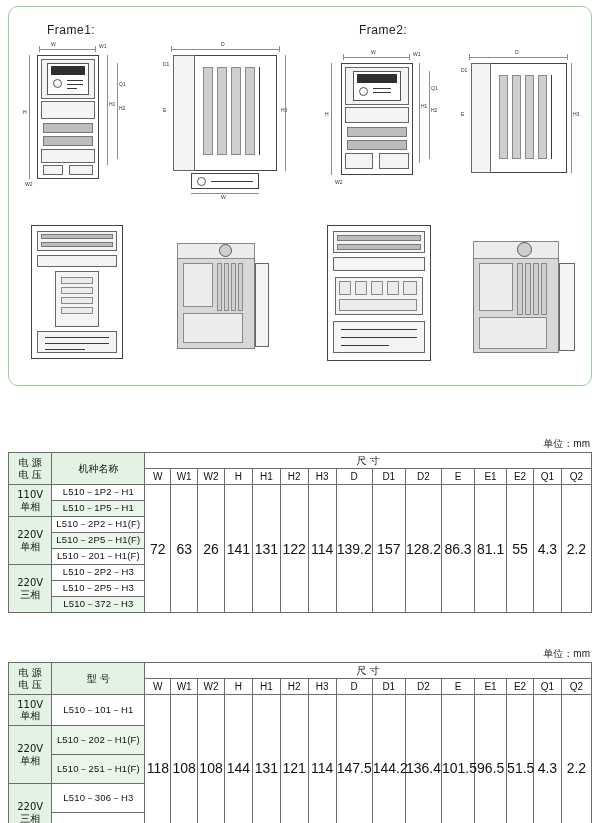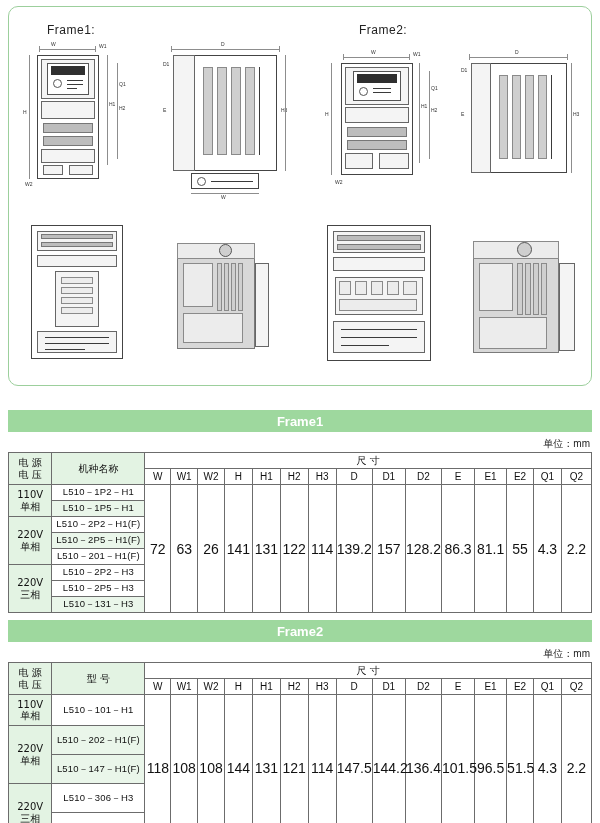--- a/index.html
+++ b/index.html
@@ -238,23 +238,20 @@
       <div class="shade-lt" style="left:20px;top:36px;width:34px;height:48px;"></div>
       <div class="vent" style="left:58px;top:36px;width:6px;height:52px;"></div>
       <div class="vent" style="left:66px;top:36px;width:6px;height:52px;"></div>
       <div class="vent" style="left:74px;top:36px;width:6px;height:52px;"></div>
       <div class="vent" style="left:82px;top:36px;width:6px;height:52px;"></div>
       <div class="shade-lt" style="left:20px;top:90px;width:68px;height:32px;"></div>
       <div class="bx2" style="left:100px;top:36px;width:16px;height:88px;"></div>
     </div>
   </div>
 
-  <div class="sec-head" style="top:410px;">
-    <span>Frame1</span>
-  </div>
   <div class="unit-line" style="top:437px;">单位：mm</div>
 
   <table class="spec" style="top:452px;width:584px;">
     <colgroup>
       <col style="width:42px">
         <col style="width:90px">
       <col style="width:25px">
         <col style="width:26px">
         <col style="width:26px">
       <col style="width:27px">
@@ -333,28 +330,25 @@
 
     <tr>
       <td class="hdr-green cn" rowspan="3" style="white-space:pre-line;">220V
 三相</td>
       <td class="model" style="height:15px;">L510－2P2－H3</td>
     </tr>
     <tr>
           <td class="model" style="height:15px;">L510－2P5－H3</td>
         </tr>
     <tr>
-          <td class="model shade-row" style="height:15px;">L510－131－H3</td>
+          <td class="model shade-row" style="height:15px;">L510－372－H3</td>
         </tr>
   </tbody>
     </table>
 
-  <div class="sec-head" style="top:620px;">
-    <span>Frame2</span>
-  </div>
   <div class="unit-line" style="top:647px;">单位：mm</div>
 
   <table class="spec" style="top:662px;width:584px;">
     <colgroup>
       <col style="width:42px">
         <col style="width:90px">
       <col style="width:25px">
         <col style="width:26px">
         <col style="width:26px">
       <col style="width:27px">
@@ -415,21 +409,21 @@
       <td class="val" rowspan="5">4.3</td>
       <td class="val" rowspan="5">2.2</td>
     </tr>
 
     <tr>
       <td class="hdr-green cn" rowspan="2" style="white-space:pre-line;">220V
 单相</td>
       <td class="model shade-row" style="height:28px;">L510－202－H1(F)</td>
     </tr>
     <tr>
-          <td class="model shade-row" style="height:28px;">L510－147－H1(F)</td>
+          <td class="model shade-row" style="height:28px;">L510－251－H1(F)</td>
         </tr>
 
     <tr>
       <td class="hdr-green cn" rowspan="2" style="white-space:pre-line;">220V
 三相</td>
       <td class="model" style="height:28px;">L510－306－H3</td>
     </tr>
     <tr>
           <td class="model" style="height:28px;">L510－203－H3</td>
         </tr>

